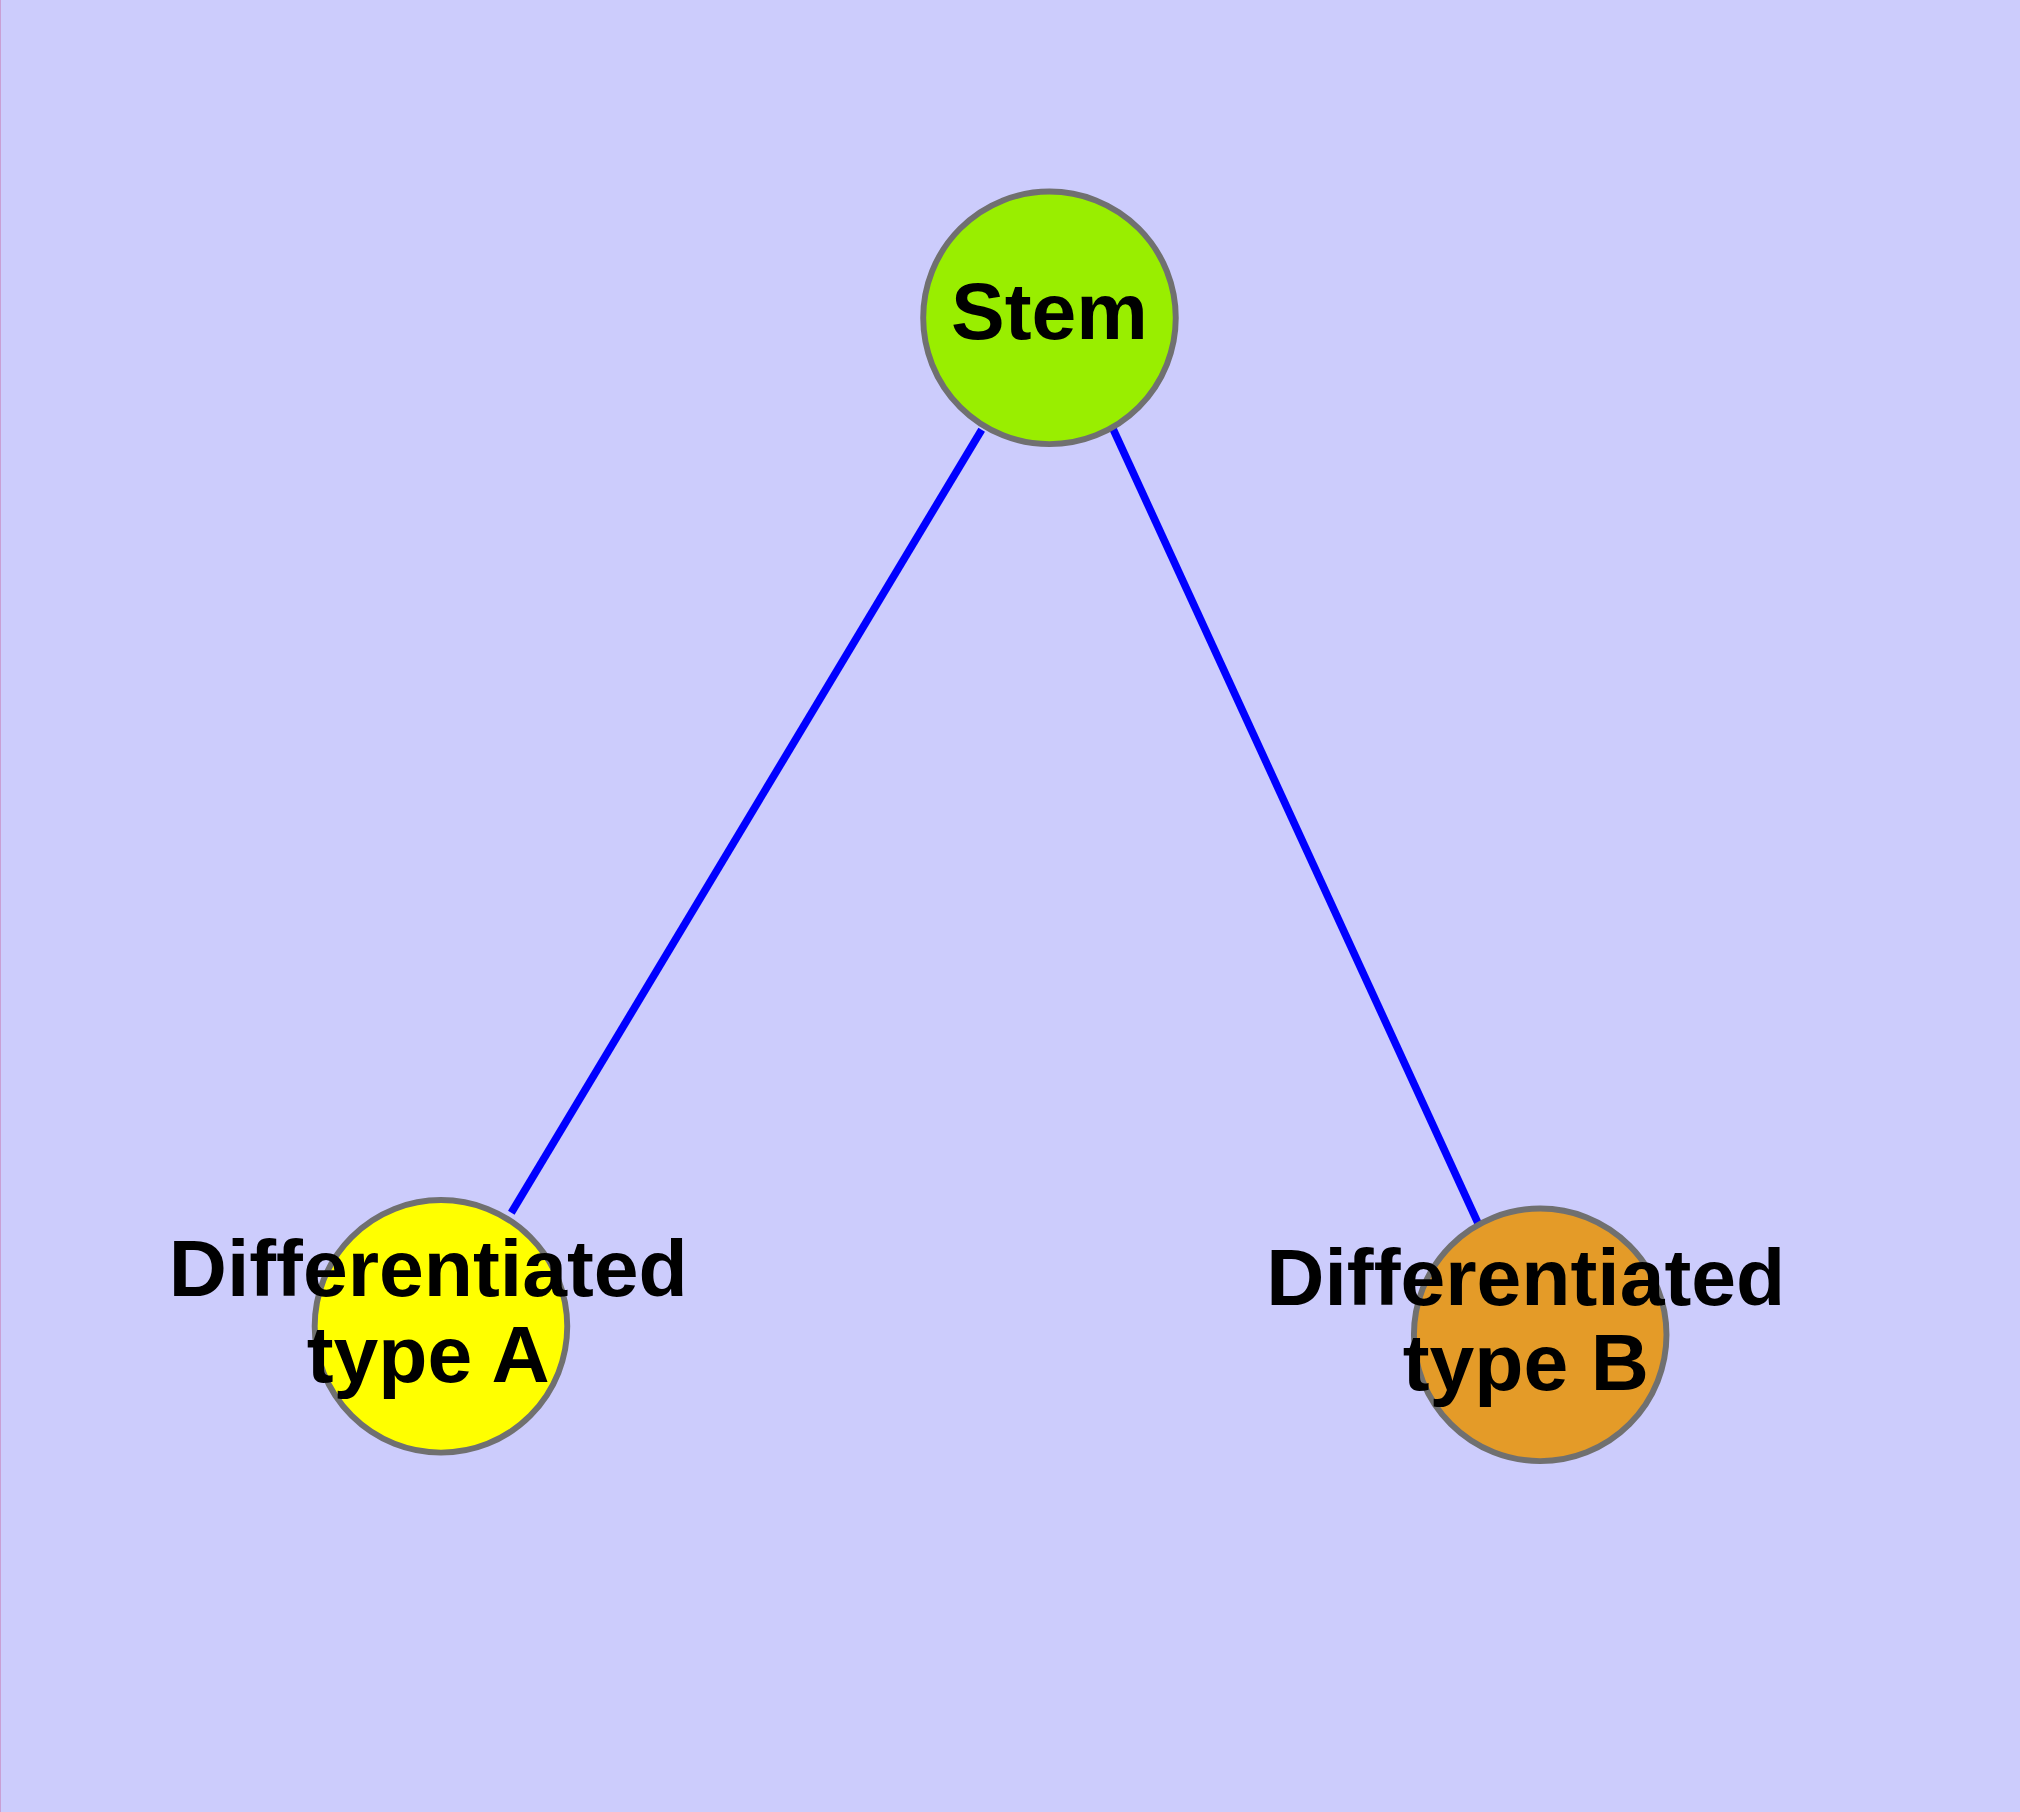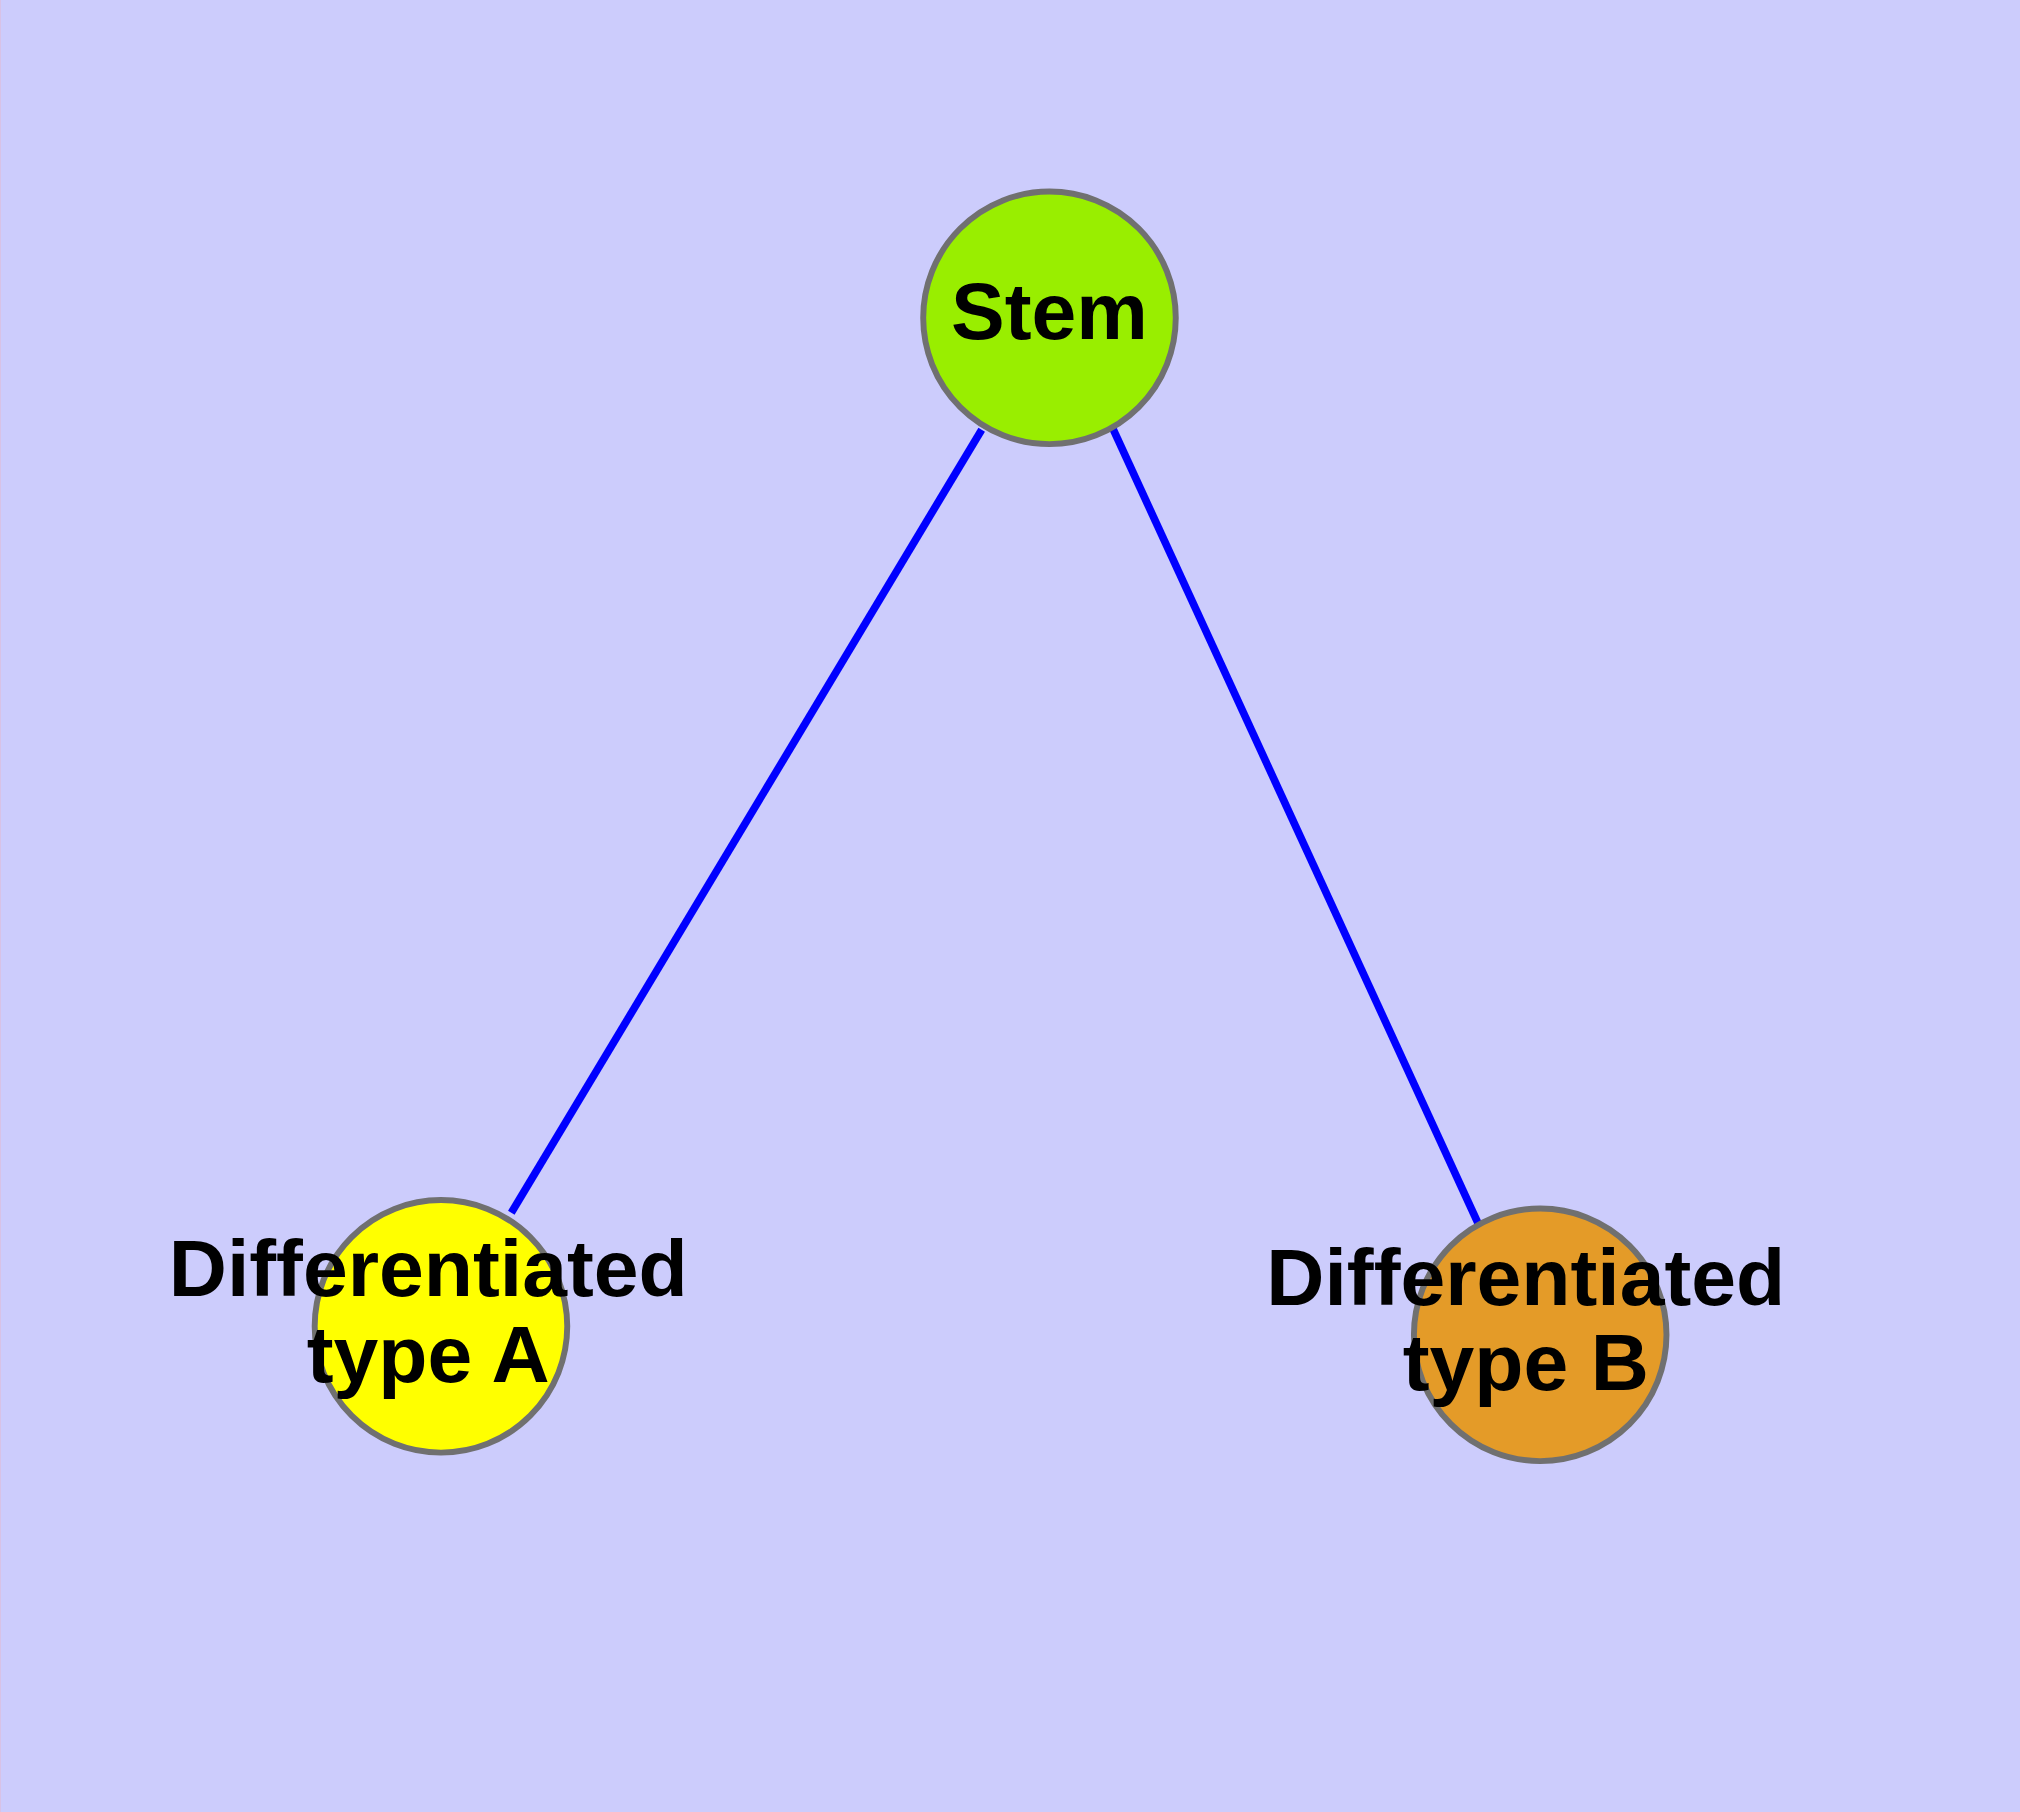--- a/index.html
+++ b/index.html
@@ -8,21 +8,21 @@
     padding: 0;
     background: #ffffff;
   }
   body {
     font-family: "Liberation Sans", sans-serif;
   }
   #canvas {
     position: relative;
     width: 2021px;
     height: 1812px;
-    background: #fca5a5;
+    background: #be185d;
     overflow: hidden;
   }
   #graph-svg {
     position: absolute;
     left: 0;
     top: 0;
     width: 2021px;
     height: 1812px;
     display: block;
   }

